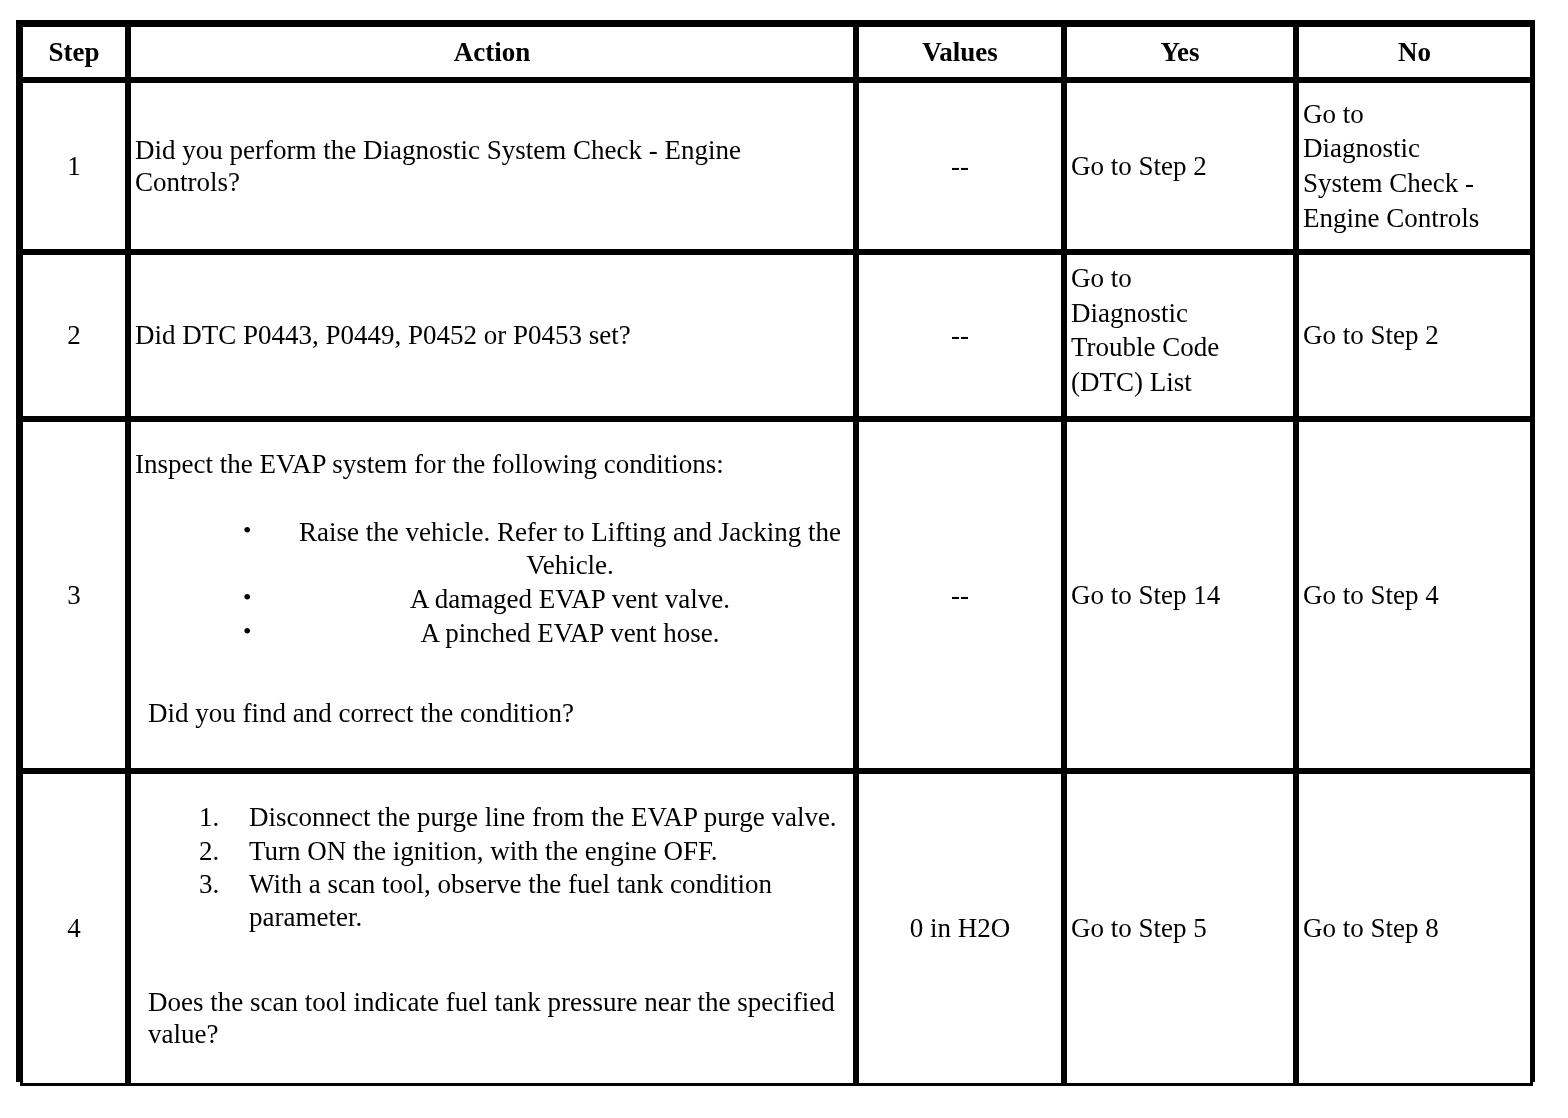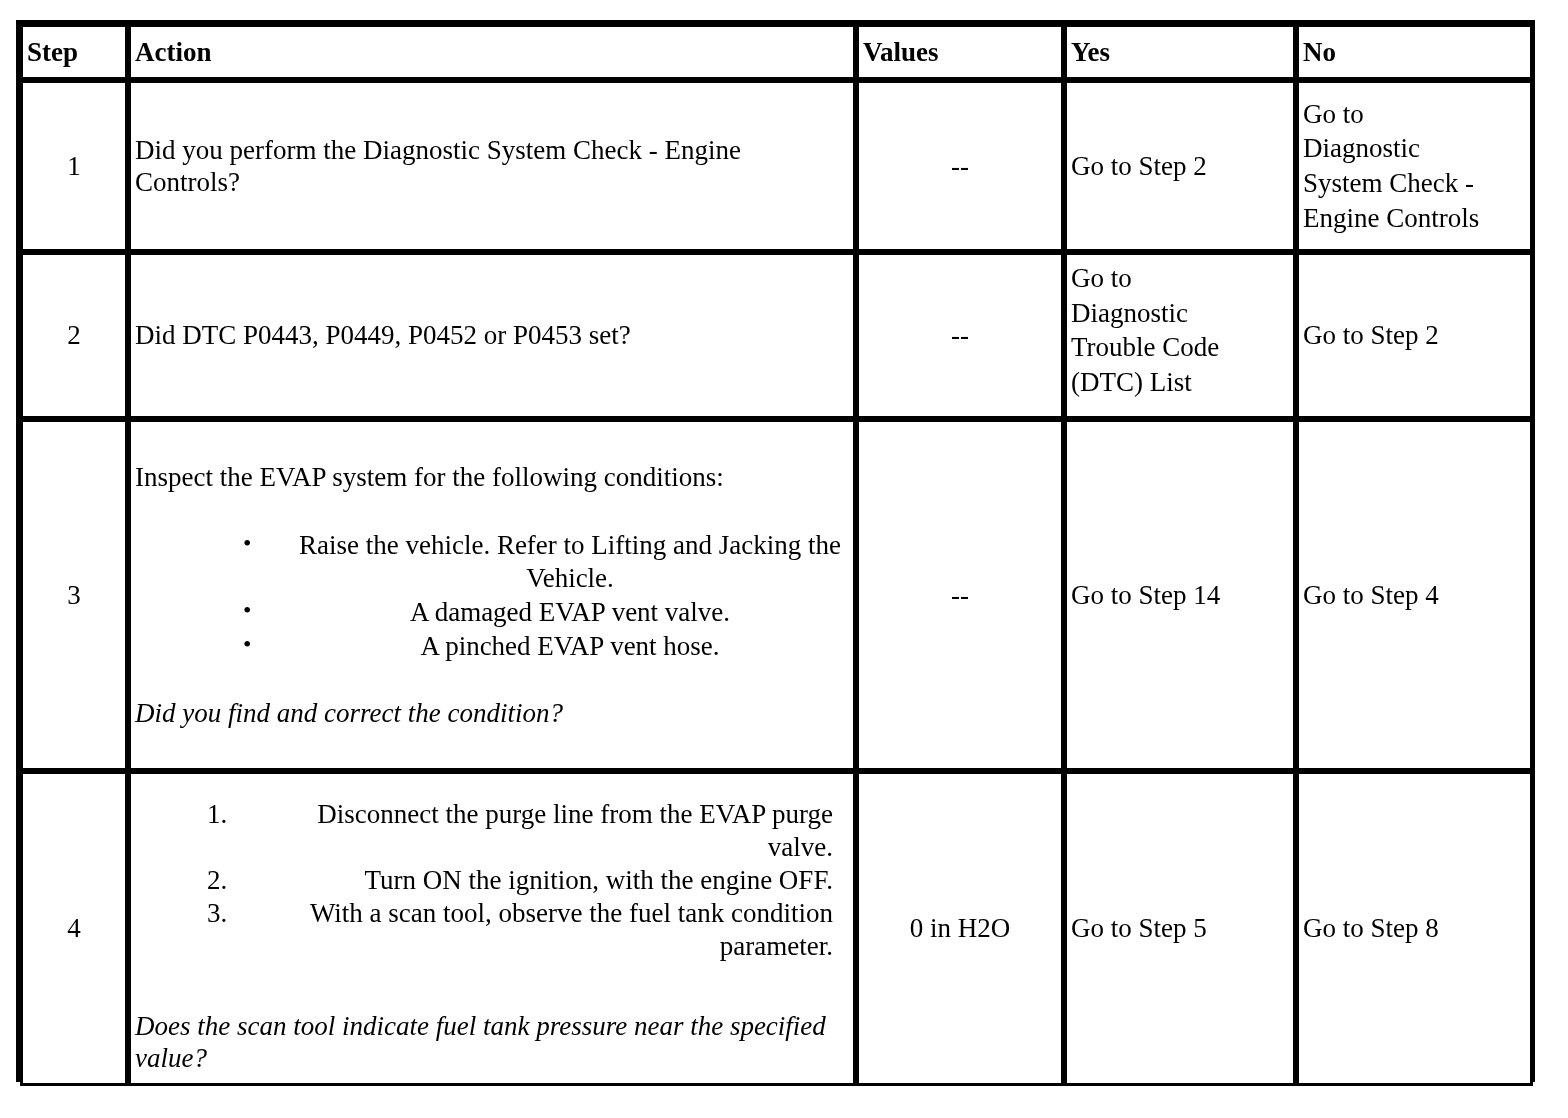--- a/index.html
+++ b/index.html
@@ -57,21 +57,21 @@
   
   col.c-step   { width: 108px; }
   col.c-action { width: 728px; }
   col.c-values { width: 208px; }
   col.c-yes    { width: 232px; }
   col.c-no     { width: 237px; }
 
   
   thead th {
     font-weight: bold;
-    text-align: left;
+    text-align: center;
     vertical-align: middle;
     height: 56px;
     padding: 1px 3px;
     font-size: 29px;
   }
 
   
   td.step-cell {
     text-align: center;
     vertical-align: middle;
@@ -82,23 +82,22 @@
   td.action-cell {
     text-align: left;
     vertical-align: top;
     padding: 3px 3px 3px 5px;
   }
   .action-intro {
     margin: 0;
     padding: 0;
   }
   .action-outro {
-    margin: 0;
+    margin: 13px;
     padding: 0;
-    font-style: italic;
   }
 
   
   .gap-lg { height: 36px; }
   .gap-md { height: 32px; }
 
   ul.bullets {
     margin: 0;
     padding: 0 0 0 108px;
     list-style: none;
@@ -112,25 +111,24 @@
   ul.bullets > li::before {
     content: "\2022";
     position: absolute;
     left: 0;
     top: -1px;
     font-size: 24px;
     line-height: 1.28;
   }
 
   ol.steps {
-    margin: 16px;
+    margin: 8px;
     padding: 0 0 0 56px;
     list-style: none;
     counter-reset: stepnum;
-    text-align: right;
   }
   ol.steps > li {
     position: relative;
     margin: 0 0 1px 0;
     padding: 0 0 0 50px;
     counter-increment: stepnum;
   }
   ol.steps > li::before {
     content: counter(stepnum) ".";
     position: absolute;

